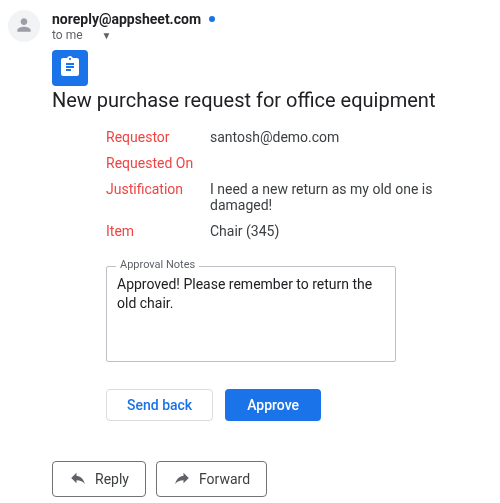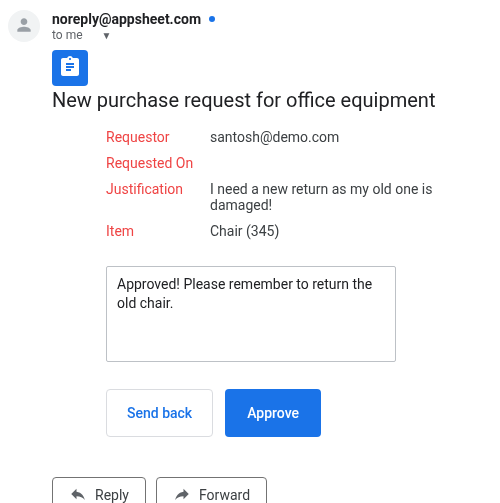--- a/index.html
+++ b/index.html
@@ -144,21 +144,21 @@
       outline: none;
       line-height: 1.35;
     }
     .actions {
       margin-left: 54px;
       margin-top: 24px;
       display: flex;
       gap: 12px;
     }
     .btn {
-      height: 48px;
+      height: 32px;
       padding: 0 20px;
       border-radius: 4px;
       font-size: 14px;
       font-weight: 500;
       font-family: inherit;
       cursor: pointer;
       display: inline-flex;
       align-items: center;
       justify-content: center;
     }
@@ -246,20 +246,21 @@
       <div class="field-label">Justification</div>
       <div class="field-value">I need a new return as my old one is damaged!</div>
     </div>
     <div class="field-row">
       <div class="field-label">Item</div>
       <div class="field-value">Chair (345)</div>
     </div>
   </div>
 
   <div class="notes-wrap">
+    <div class="notes-legend">Approval Notes</div>
     <textarea class="notes-box" style="">Approved! Please remember to return the old chair.</textarea>
   </div>
 
   <div class="actions">
     <button class="btn btn-outline">Send back</button>
     <button class="btn btn-primary">Approve</button>
   </div>
 </div>
 
 <div class="reply-actions">

